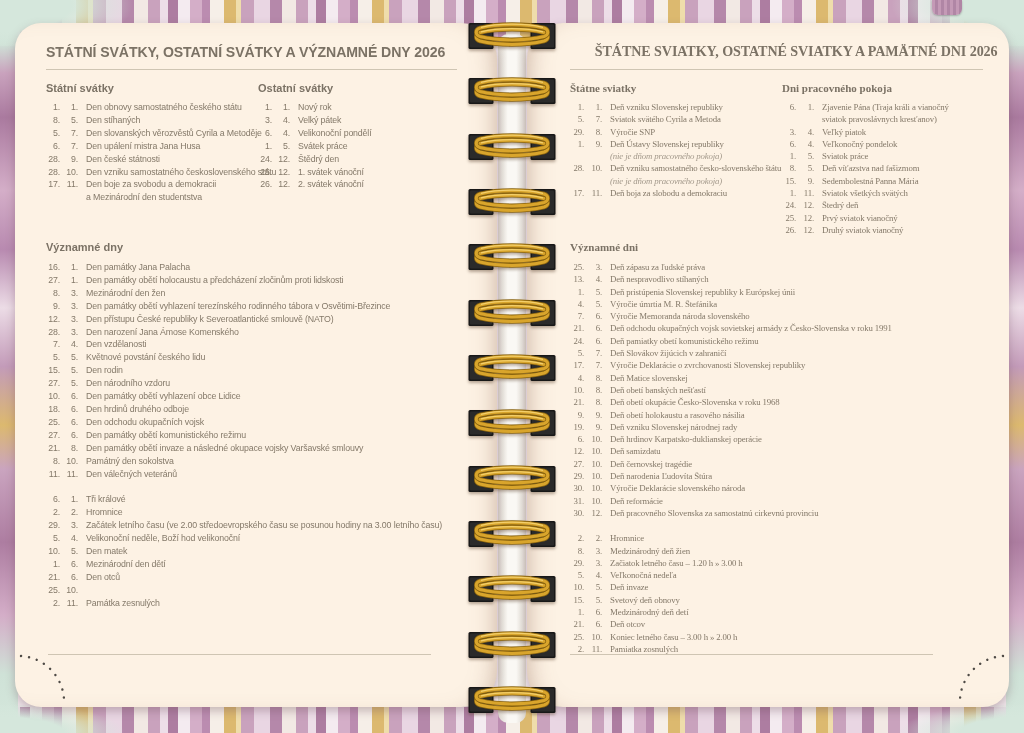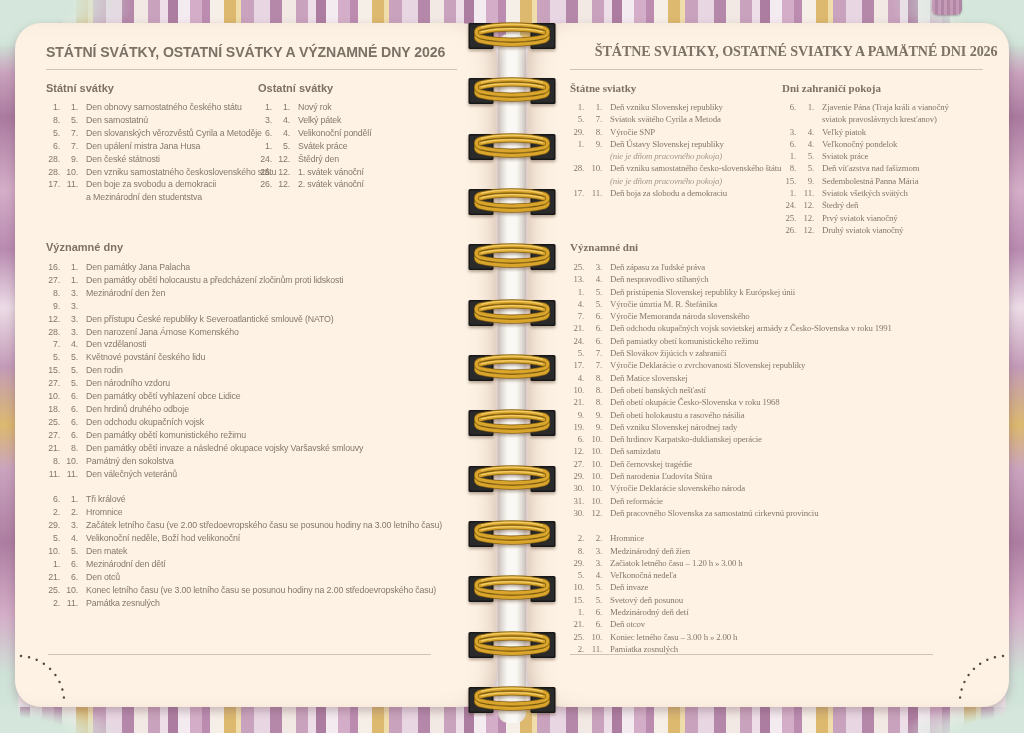--- a/index.html
+++ b/index.html
@@ -103,21 +103,21 @@
     <span class="t">
       <span>Den obnovy samostatného českého státu</span>
       
       
     </span>
   </div>
             <div class="row">
     <span class="d">8.</span>
     <span class="m">5.</span>
     <span class="t">
-      <span>Den samostatnú</span>
+      <span>Den stíhaných</span>
       
       
     </span>
   </div>
             <div class="row">
     <span class="d">5.</span>
     <span class="m">7.</span>
     <span class="t">
       <span>Den slovanských věrozvěstů Cyrila a Metoděje</span>
       
@@ -257,20 +257,25 @@
     <span class="m">3.</span>
     <span class="t">
       <span>Mezinárodní den žen</span>
       
       
     </span>
   </div>
           <div class="row">
     <span class="d">9.</span>
     <span class="m">3.</span>
+    <span class="t">
+      <span>Den památky obětí vyhlazení terezínského rodinného tábora v Osvětimi-Březince</span>
+      
+      
+    </span>
   </div>
           <div class="row">
     <span class="d">12.</span>
     <span class="m">3.</span>
     <span class="t">
       <span>Den přístupu České republiky k Severoatlantické smlouvě (NATO)</span>
       
       
     </span>
   </div>
@@ -443,25 +448,20 @@
     <span class="m">6.</span>
     <span class="t">
       <span>Den otců</span>
       
       
     </span>
   </div>
           <div class="row">
     <span class="d">25.</span>
     <span class="m">10.</span>
-    <span class="t">
-      <span>Konec letního času (ve 3.00 letního času se posunou hodiny na 2.00 středoevropského času)</span>
-      
-      
-    </span>
   </div>
           <div class="row">
     <span class="d">2.</span>
     <span class="m">11.</span>
     <span class="t">
       <span>Památka zesnulých</span>
       
       
     </span>
   </div>
@@ -530,21 +530,21 @@
     <span class="m">11.</span>
     <span class="t">
       <span>Deň boja za slobodu a demokraciu</span>
       
       
     </span>
   </div>
           </div>
       </div>
       <div class="col2">
-        <h2 class="section-heading">Dni zahraničí pokoja</h2>
+        <h2 class="section-heading">Dni pracovného pokoja</h2>
         <div class="rows">
             <div class="row">
     <span class="d">6.</span>
     <span class="m">1.</span>
     <span class="t">
       <span>Zjavenie Pána (Traja králi a vianočný</span>
       <span class="line2">sviatok pravoslávnych kresťanov)</span>
       
     </span>
   </div>
@@ -868,21 +868,21 @@
     <span class="t">
       <span>Deň invaze</span>
       
       
     </span>
   </div>
           <div class="row">
     <span class="d">15.</span>
     <span class="m">5.</span>
     <span class="t">
-      <span>Svetový deň posunou</span>
+      <span>Svetový deň obnovy</span>
       
       
     </span>
   </div>
           <div class="row">
     <span class="d">1.</span>
     <span class="m">6.</span>
     <span class="t">
       <span>Medzinárodný deň detí</span>
       

